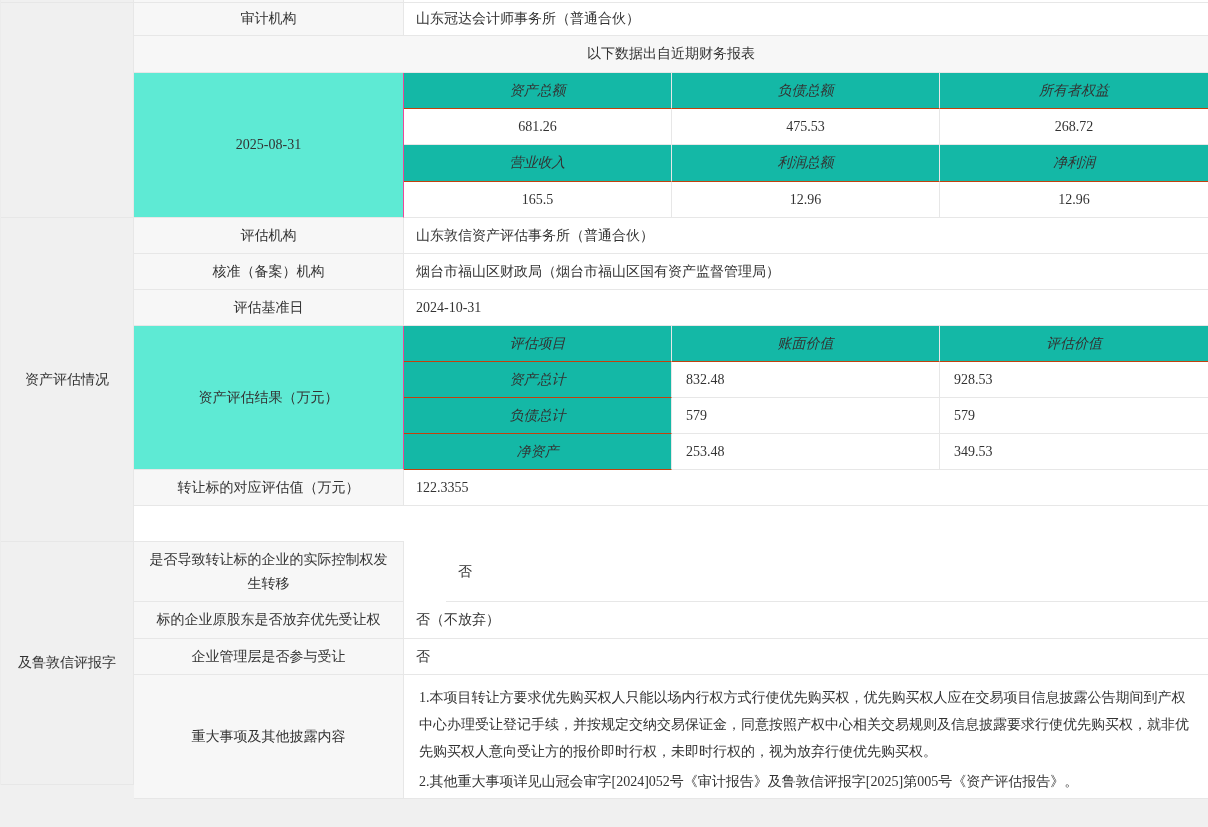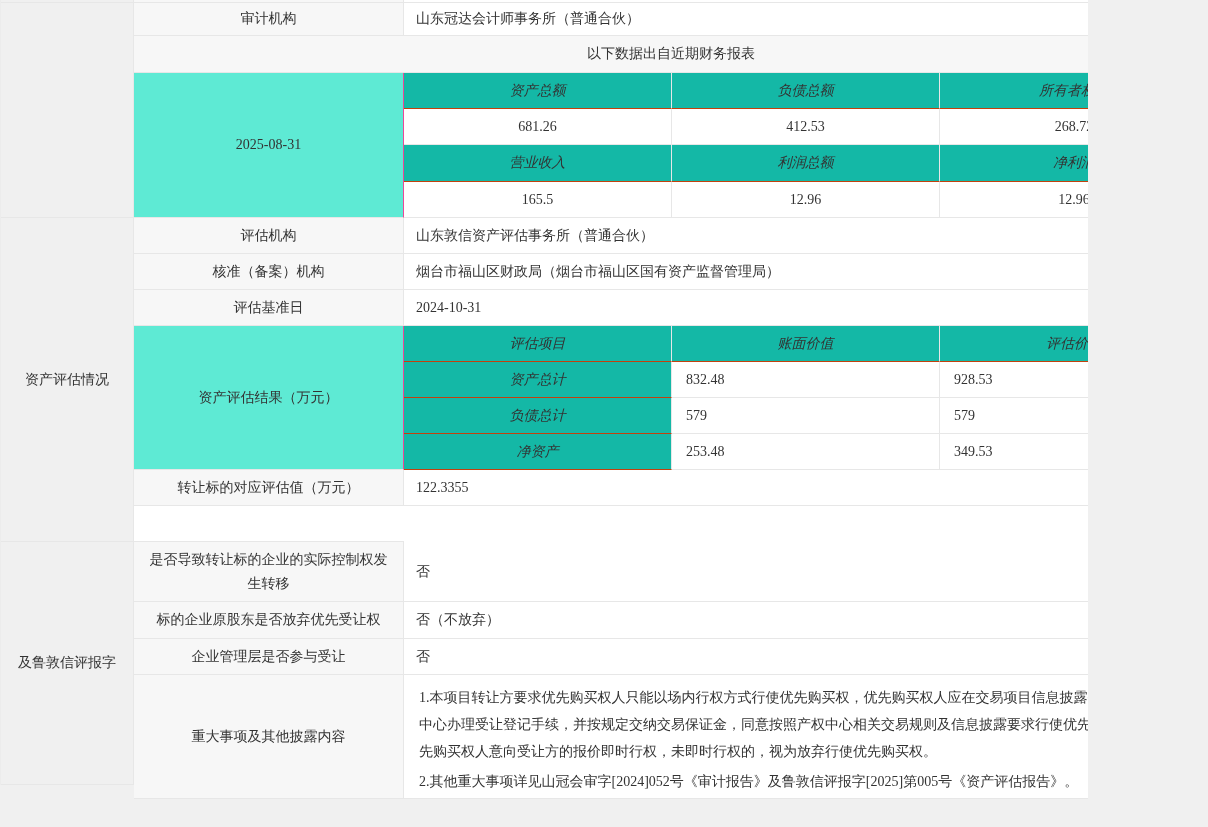--- a/index.html
+++ b/index.html
@@ -2,21 +2,21 @@
 <html><head>
 <meta charset="utf-8">
 <style>
   html,body{margin:0;padding:0;}
   body{
     background:#f0f0f0;
     font-family:"Liberation Serif","DejaVu Serif",serif;
     color:#333;
     font-size:14px;
   }
-  .page{width:1088px;height:827px;background:#f0f0f0;overflow:hidden;}
+  .page{width:1208px;height:827px;background:#f0f0f0;overflow:hidden;}
   .tbl{
     width:1208px;
     background:#fff;
     border-left:1px solid #ececec;
     box-sizing:border-box;
   }
   *{box-sizing:border-box;}
 
   
   .topsliver{display:flex;height:3px;border-bottom:1px solid #e7e7e7;}
@@ -30,21 +30,21 @@
     background:#f0f0f0;
     border-right:1px solid #e7e7e7;
     border-bottom:1px solid #e7e7e7;
     display:flex;align-items:center;justify-content:center;
     text-align:center;line-height:24px;padding:0 8px;
   }
 
   
   .kv{display:grid;grid-template-columns:270px 1fr;}
   .h33{height:33px;} .h36{height:36px;} .h37{height:37px;}
-  .h60{height:60px;} .h110{height:110px;}
+  .h60{height:60px;gap:42px;} .h110{height:110px;}
   .lab{
     background:#f7f7f7;
     border-right:1px solid #e7e7e7;
     border-bottom:1px solid #e7e7e7;
     display:flex;align-items:center;justify-content:center;
     text-align:center;line-height:24px;padding:0 12px;
   }
   .val{
     background:#fff;
     border-bottom:1px solid #e7e7e7;
@@ -124,21 +124,21 @@
 
         <div class="note h37">以下数据出自近期财务报表</div>
 
         <div class="block">
           <div class="block-label">2025-08-31</div>
           <div class="grid3 rows4-fin">
             <div class="hcell">资产总额</div>
             <div class="hcell">负债总额</div>
             <div class="hcell nor">所有者权益</div>
             <div class="vcell">681.26</div>
-            <div class="vcell">412.53</div>
+            <div class="vcell">475.53</div>
             <div class="vcell nor">268.72</div>
             <div class="hcell">营业收入</div>
             <div class="hcell">利润总额</div>
             <div class="hcell nor">净利润</div>
             <div class="vcell">165.5</div>
             <div class="vcell">12.96</div>
             <div class="vcell nor">12.96</div>
           </div>
         </div>
 

